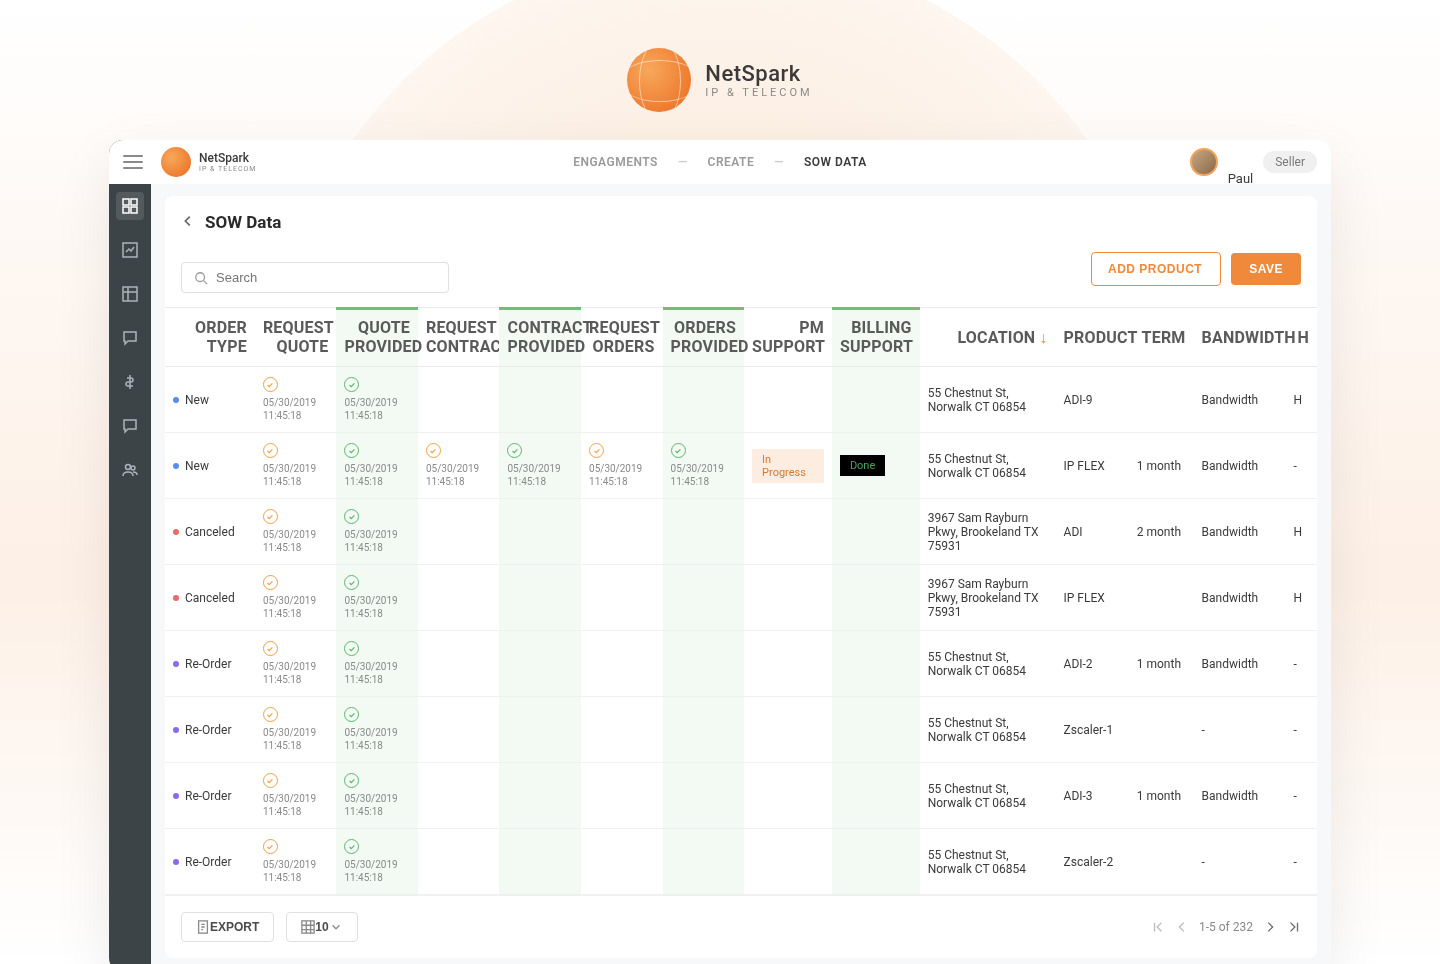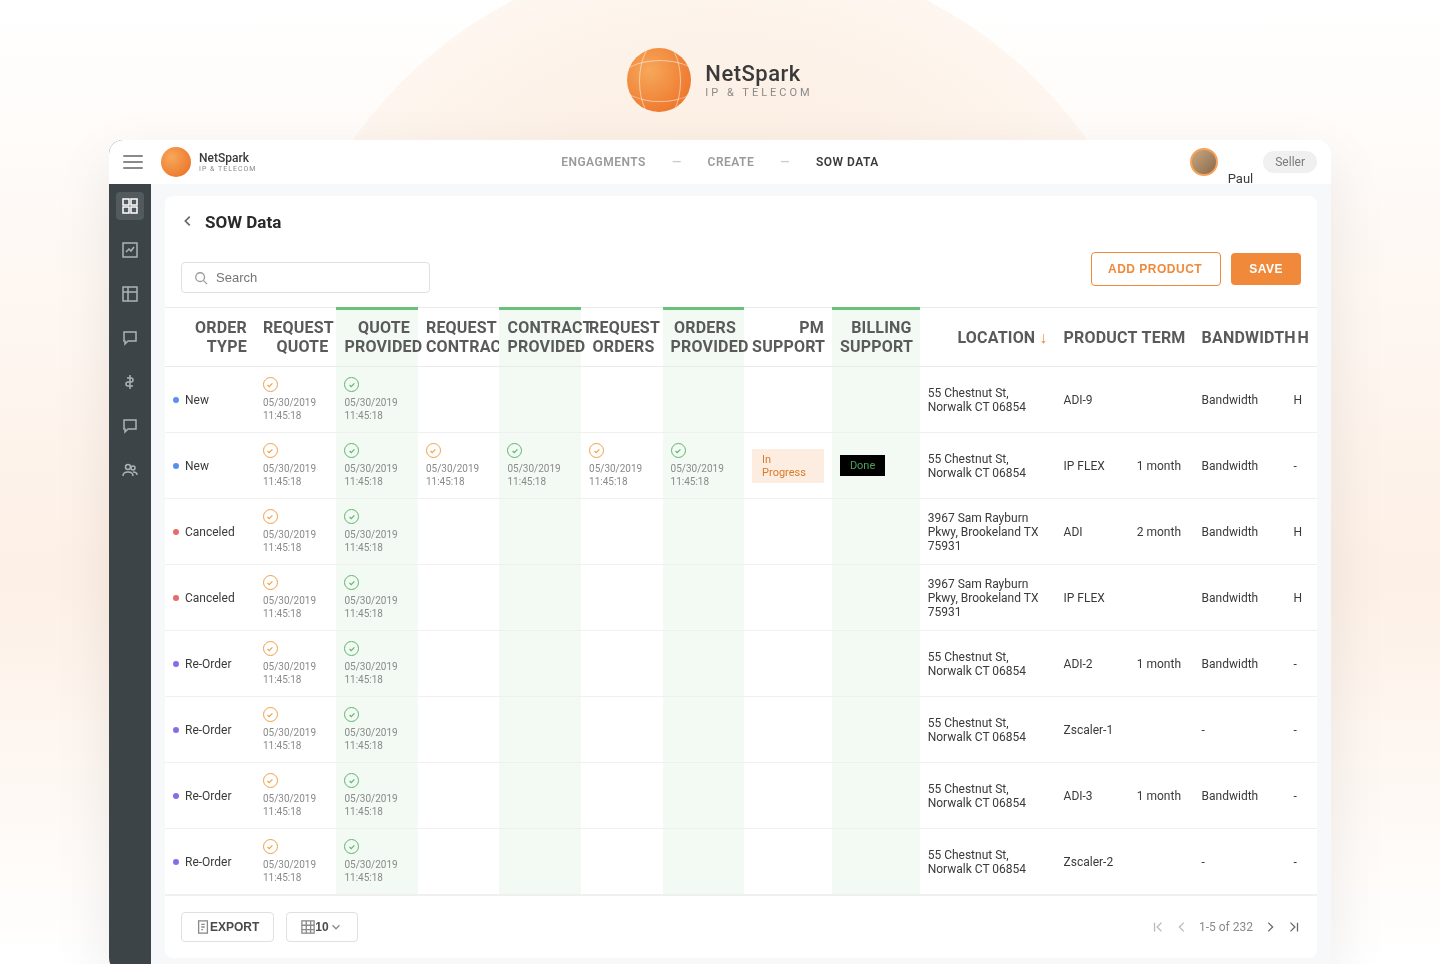--- a/index.html
+++ b/index.html
@@ -78,21 +78,21 @@
 .mini-logo { display: flex; align-items: center; gap: 8px; margin-left: 18px; }
 .mini-logo-icon { width: 30px; height: 30px; border-radius: 50%; background: radial-gradient(circle at 35% 35%, #f7a85b, #ea6a1f); }
 .mini-logo-text .b { font-size: 12px; font-weight: 500; color: #3a3a3a; }
 .mini-logo-text .s { font-size: 7px; color: #8a8a8a; letter-spacing: 1px; }
 .breadcrumb {
   position: absolute;
   left: 50%;
   transform: translateX(-50%);
   display: flex;
   align-items: center;
-  gap: 26px;
+  gap: 20px;
   font-size: 12px;
   font-weight: 600;
   letter-spacing: 0.5px;
 }
 .breadcrumb .crumb { color: #9a9a9a; cursor: pointer; }
 .breadcrumb .crumb.active { color: #3a3a3a; }
 .breadcrumb .sep { color: #ccc; }
 .user-area { margin-left: auto; display: flex; align-items: center; gap: 10px; }
 .avatar { width: 28px; height: 28px; border-radius: 50%; background: linear-gradient(135deg,#c8a882,#8a6848); border: 2px solid #f5a25a; }
 .user-name { font-size: 13px; color: #3a3a3a; margin-top: 32px; }
@@ -146,21 +146,21 @@
   padding: 0 16px 14px;
   gap: 10px;
 }
 .search-box {
   display: flex;
   align-items: center;
   gap: 8px;
   border: 1px solid #e0e0e0;
   border-radius: 4px;
   padding: 7px 12px;
-  width: 249px;
+  width: 268px;
   margin-top: 18px;
 }
 .search-box svg { color: #9a9a9a; width: 14px; height: 14px; }
 .search-box input {
   border: none; outline: none;
   font-size: 13px;
   flex: 1;
   color: #6a6a6a;
 }
 .spacer { flex: 1; }

